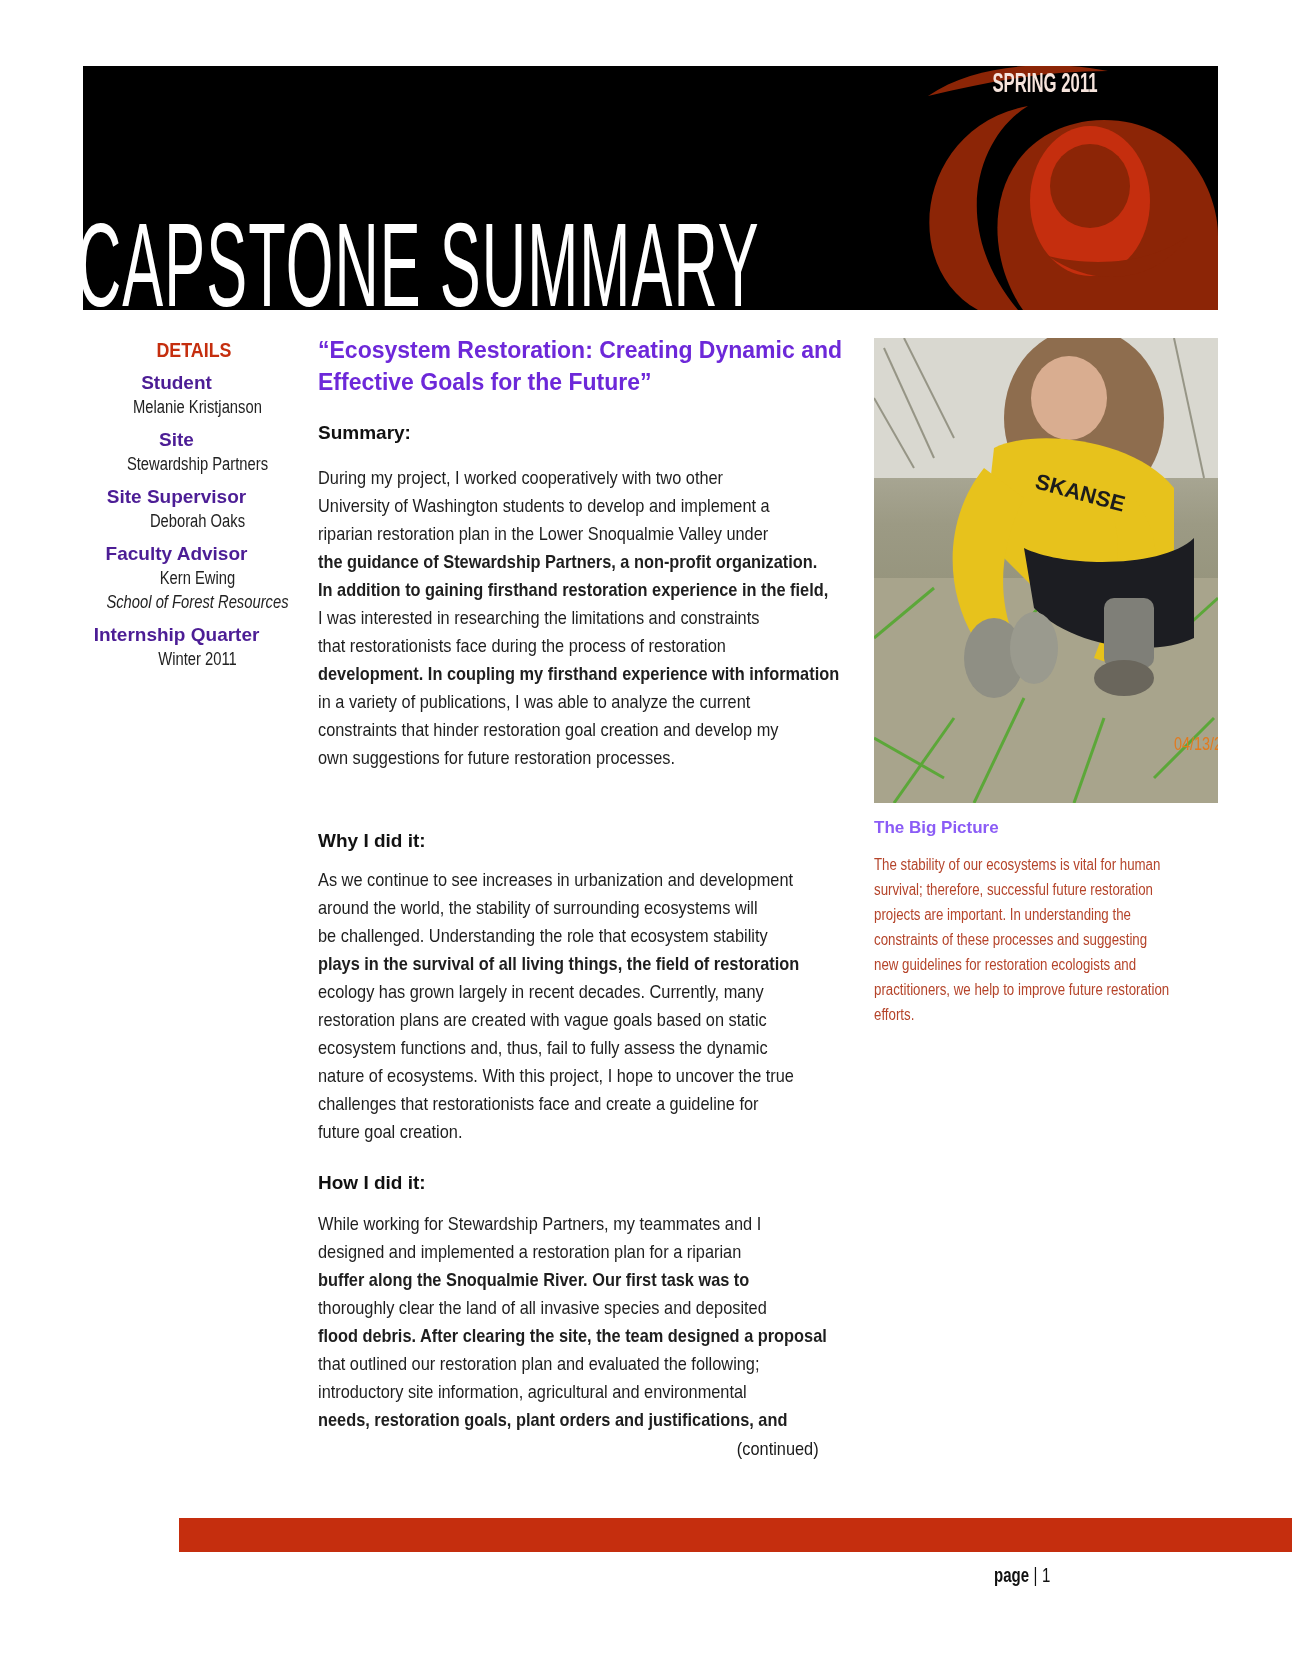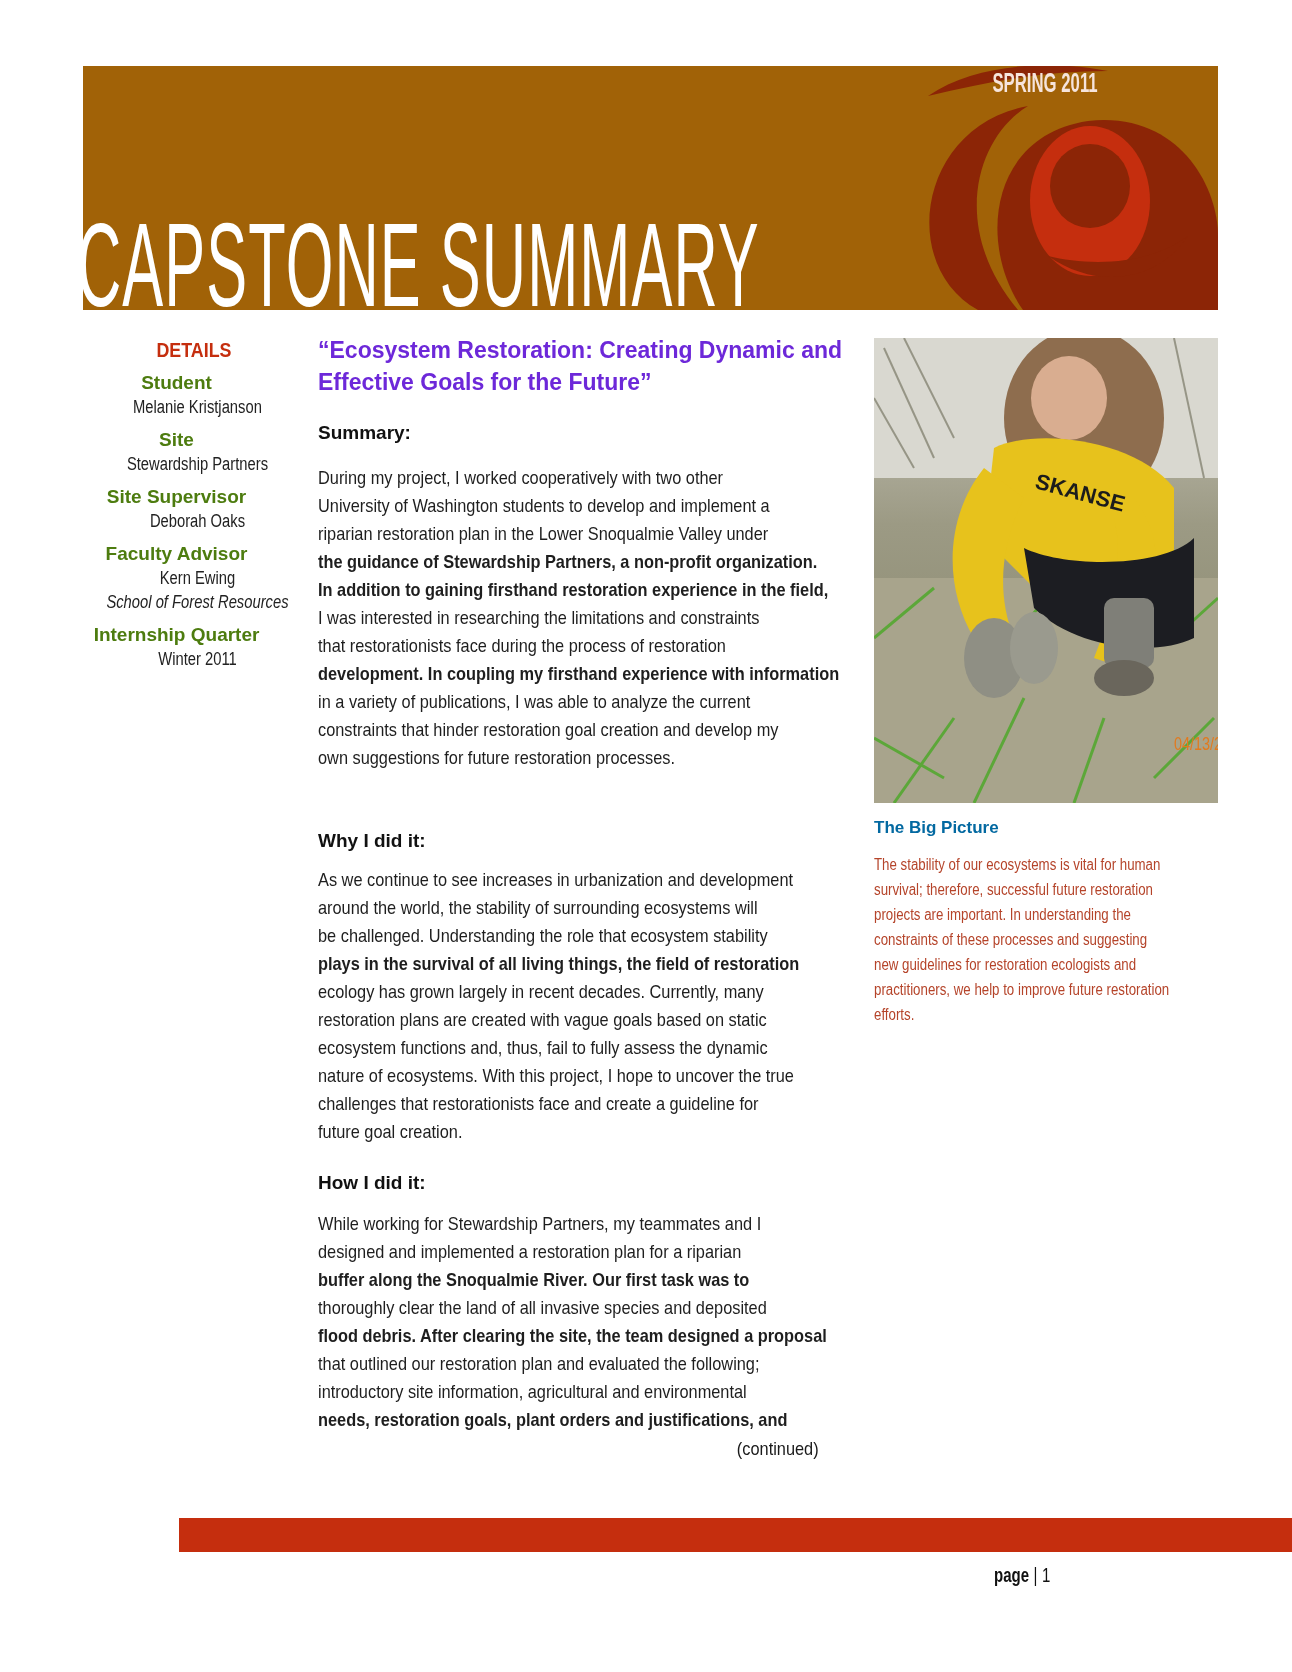--- a/index.html
+++ b/index.html
@@ -1,32 +1,32 @@
 <!DOCTYPE html>
 <html><head>
 <meta charset="utf-8">
 <style>
   html, body { margin: 0; padding: 0; background: #ffffff; }
   body { width: 1292px; height: 1672px; position: relative; overflow: hidden;
          font-family: "Liberation Sans Narrow", "Liberation Sans", sans-serif; color: #1a1a1a; }
   .banner { position: absolute; left: 83px; top: 66px; width: 1135px; height: 244px;
-            background: #a16207; overflow: hidden; }
+            background: #000000; overflow: hidden; }
   .banner .swirl { position: absolute; right: 0; top: 0; width: 360px; height: 244px; }
   .banner .season { position: absolute; right: 120px; top: 2px; color: #f6e4dc;
             font-family: "Liberation Sans", sans-serif; font-size: 27px; letter-spacing: 0px;
             transform: scaleX(0.62); transform-origin: right top; font-weight: bold; }
   .banner .title { position: absolute; left: -6px; bottom: -14px; color: #ffffff;
             font-family: "Liberation Sans", sans-serif; font-size: 118px; line-height: 118px;
             letter-spacing: 2px; transform: scaleX(0.52); transform-origin: left bottom;
             white-space: nowrap; }
   .details { position: absolute; left: 60px; top: 338px; width: 233px; text-align: center; }
   .details .head { color: #c52e0e; font-family: "Liberation Sans", sans-serif; font-weight: bold;
             font-size: 21px; transform: scaleX(0.85); transform-origin: right; margin-bottom: 6px; }
   .details .lbl { font-family: "Liberation Sans", sans-serif; font-weight: bold; font-size: 19px;
-            color: #4d7c0f; margin-top: 9px; line-height: 24px; }
+            color: #4c1d95; margin-top: 9px; line-height: 24px; }
   .details .val { font-size: 18px; line-height: 24px; color: #222;
             transform: scaleX(0.82); transform-origin: right; }
   .details .val.it { font-style: italic; }
   .main { position: absolute; left: 318px; top: 334px; width: 535px; }
   .main .doc-title { font-family: "Liberation Sans", sans-serif; font-weight: bold; font-size: 23px;
             line-height: 32px; color: #6d28d9; margin: 0; }
   .main h2 { font-family: "Liberation Sans", sans-serif; font-weight: bold; font-size: 19px;
             margin: 0; color: #111; }
   .main .para { font-size: 19px; line-height: 28px; color: #1e1e1e; margin: 0; }
   .main .para .ln { display: block; white-space: nowrap; transform: scaleX(0.86); transform-origin: left; }
@@ -40,21 +40,21 @@
   .continued { text-align: right; font-size: 19px; margin-top: 4px; padding-right: 40px;
             transform: scaleX(0.86); transform-origin: right; }
   .photo { position: absolute; left: 874px; top: 338px; width: 344px; height: 465px; overflow: hidden;
            background: linear-gradient(180deg, #c9c7bd 0%, #9c9a84 40%, #8f8e75 70%, #a3a08b 100%); }
   .photo svg { position: absolute; left: 0; top: 0; }
   .photo .stamp { position: absolute; right: -4px; bottom: 48px; color: #e27a1e;
            font-size: 18px; font-family: "Liberation Sans", sans-serif; transform: scaleX(0.8);
            transform-origin: right; }
   .side { position: absolute; left: 874px; top: 818px; width: 344px; }
   .side .h { font-family: "Liberation Sans", sans-serif; font-weight: bold; font-size: 17px;
-           color: #0369a1; margin-bottom: 14px; }
+           color: #8b5cf6; margin-bottom: 14px; }
   .side .t { font-size: 16px; line-height: 25px; color: #b5442a; }
   .side .t .ln { display: block; white-space: nowrap; transform: scaleX(0.83); transform-origin: left; }
   .footer-bar { position: absolute; left: 179px; top: 1518px; right: 0; height: 34px; background: #c52e0e; }
   .page-label { position: absolute; left: 994px; top: 1564px; font-size: 20px; font-weight: bold;
            color: #111; transform: scaleX(0.75); transform-origin: left; white-space: nowrap; }
   .page-label .sep { font-weight: normal; margin: 0 6px; }
   .page-label .num { font-weight: normal; }
 </style>
 </head>
 <body>

